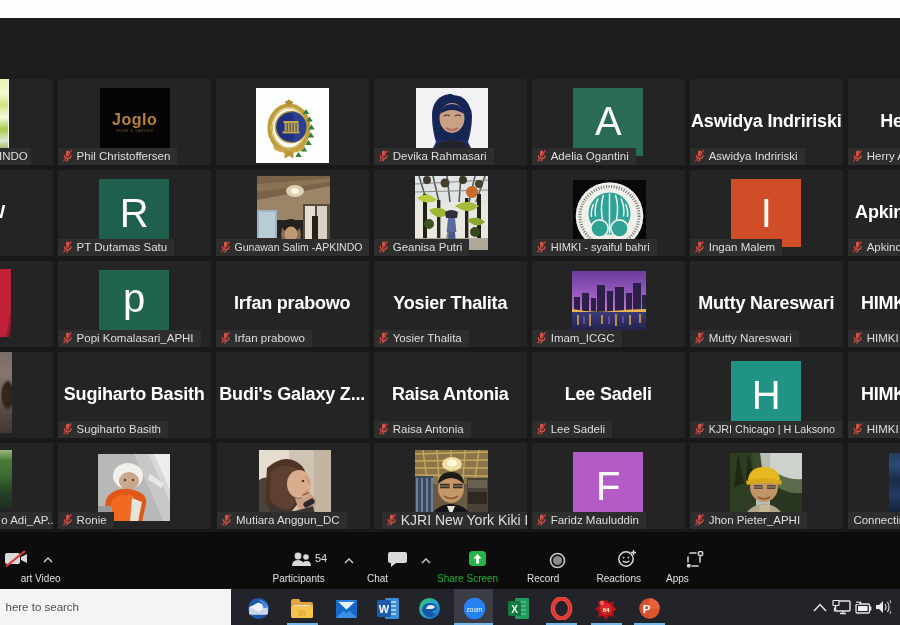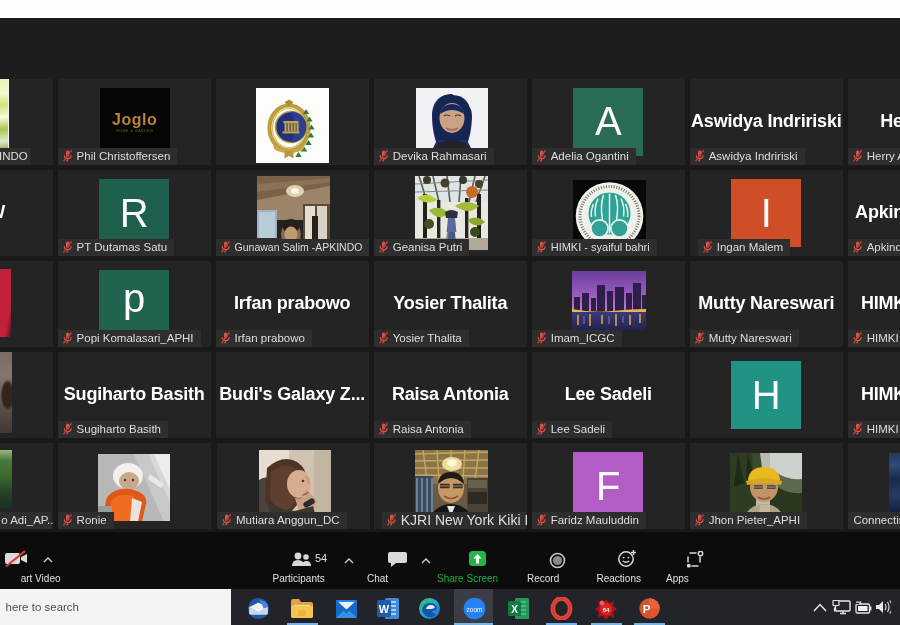--- a/index.html
+++ b/index.html
@@ -247,21 +247,21 @@
           <line x1="3" y1="10.8" x2="4.7" y2="10.8" stroke="#d6554a" stroke-width="1.1"></line>
           <line x1="0.5" y1="11.3" x2="8.5" y2="0.3" stroke="#b93e35" stroke-width="1.5"></line>
         </svg>
         <span>HIMKI - syaiful bahri</span>
       </div>
     </div>
 <div class="t" style="left:689.7px;top:169.6px">
       <div class="av" style="background:#cf4e27">
         <span style="font-size:40px;position:relative;top:0px">I</span>
       </div>
-      <div class="lb" style="left:8px">
+      <div class="lb" style="left:0.0px">
         <svg class="mi" width="9" height="12" viewBox="0 0 9 12">
           <rect x="3" y="0.6" width="3.4" height="6" rx="1.7" fill="#d6554a"></rect>
           <path d="M1.3 5.2a3.4 3.4 0 0 0 6.8 0" fill="none" stroke="#d6554a" stroke-width="1.2"></path>
           <line x1="4.7" y1="8.6" x2="4.7" y2="10.4" stroke="#d6554a" stroke-width="1.2"></line>
           <line x1="3" y1="10.8" x2="4.7" y2="10.8" stroke="#d6554a" stroke-width="1.1"></line>
           <line x1="0.5" y1="11.3" x2="8.5" y2="0.3" stroke="#b93e35" stroke-width="1.5"></line>
         </svg>
         <span>Ingan Malem</span>
       </div>
     </div>
@@ -447,20 +447,30 @@
           <line x1="3" y1="10.8" x2="4.7" y2="10.8" stroke="#d6554a" stroke-width="1.1"></line>
           <line x1="0.5" y1="11.3" x2="8.5" y2="0.3" stroke="#b93e35" stroke-width="1.5"></line>
         </svg>
         <span>Lee Sadeli</span>
       </div>
     </div>
 <div class="t" style="left:689.7px;top:351.8px">
       <div class="av" style="background:#209384">
         <span style="font-size:40px;position:relative;top:0px">H</span>
       </div>
+      <div class="lb" style="left:0.0px;font-size:10.8px">
+        <svg class="mi" width="9" height="12" viewBox="0 0 9 12">
+          <rect x="3" y="0.6" width="3.4" height="6" rx="1.7" fill="#d6554a"></rect>
+          <path d="M1.3 5.2a3.4 3.4 0 0 0 6.8 0" fill="none" stroke="#d6554a" stroke-width="1.2"></path>
+          <line x1="4.7" y1="8.6" x2="4.7" y2="10.4" stroke="#d6554a" stroke-width="1.2"></line>
+          <line x1="3" y1="10.8" x2="4.7" y2="10.8" stroke="#d6554a" stroke-width="1.1"></line>
+          <line x1="0.5" y1="11.3" x2="8.5" y2="0.3" stroke="#b93e35" stroke-width="1.5"></line>
+        </svg>
+        <span>KJRI Chicago | H Laksono</span>
+      </div>
     </div>
 <div class="t" style="left:847.7px;top:351.8px">
       <div class="nm" style="justify-content:flex-start;padding-left:13.2px">HIMKI Ja</div>
       <div class="lb" style="left:0.0px">
         <svg class="mi" width="9" height="12" viewBox="0 0 9 12">
           <rect x="3" y="0.6" width="3.4" height="6" rx="1.7" fill="#d6554a"></rect>
           <path d="M1.3 5.2a3.4 3.4 0 0 0 6.8 0" fill="none" stroke="#d6554a" stroke-width="1.2"></path>
           <line x1="4.7" y1="8.6" x2="4.7" y2="10.4" stroke="#d6554a" stroke-width="1.2"></line>
           <line x1="3" y1="10.8" x2="4.7" y2="10.8" stroke="#d6554a" stroke-width="1.1"></line>
           <line x1="0.5" y1="11.3" x2="8.5" y2="0.3" stroke="#b93e35" stroke-width="1.5"></line>

